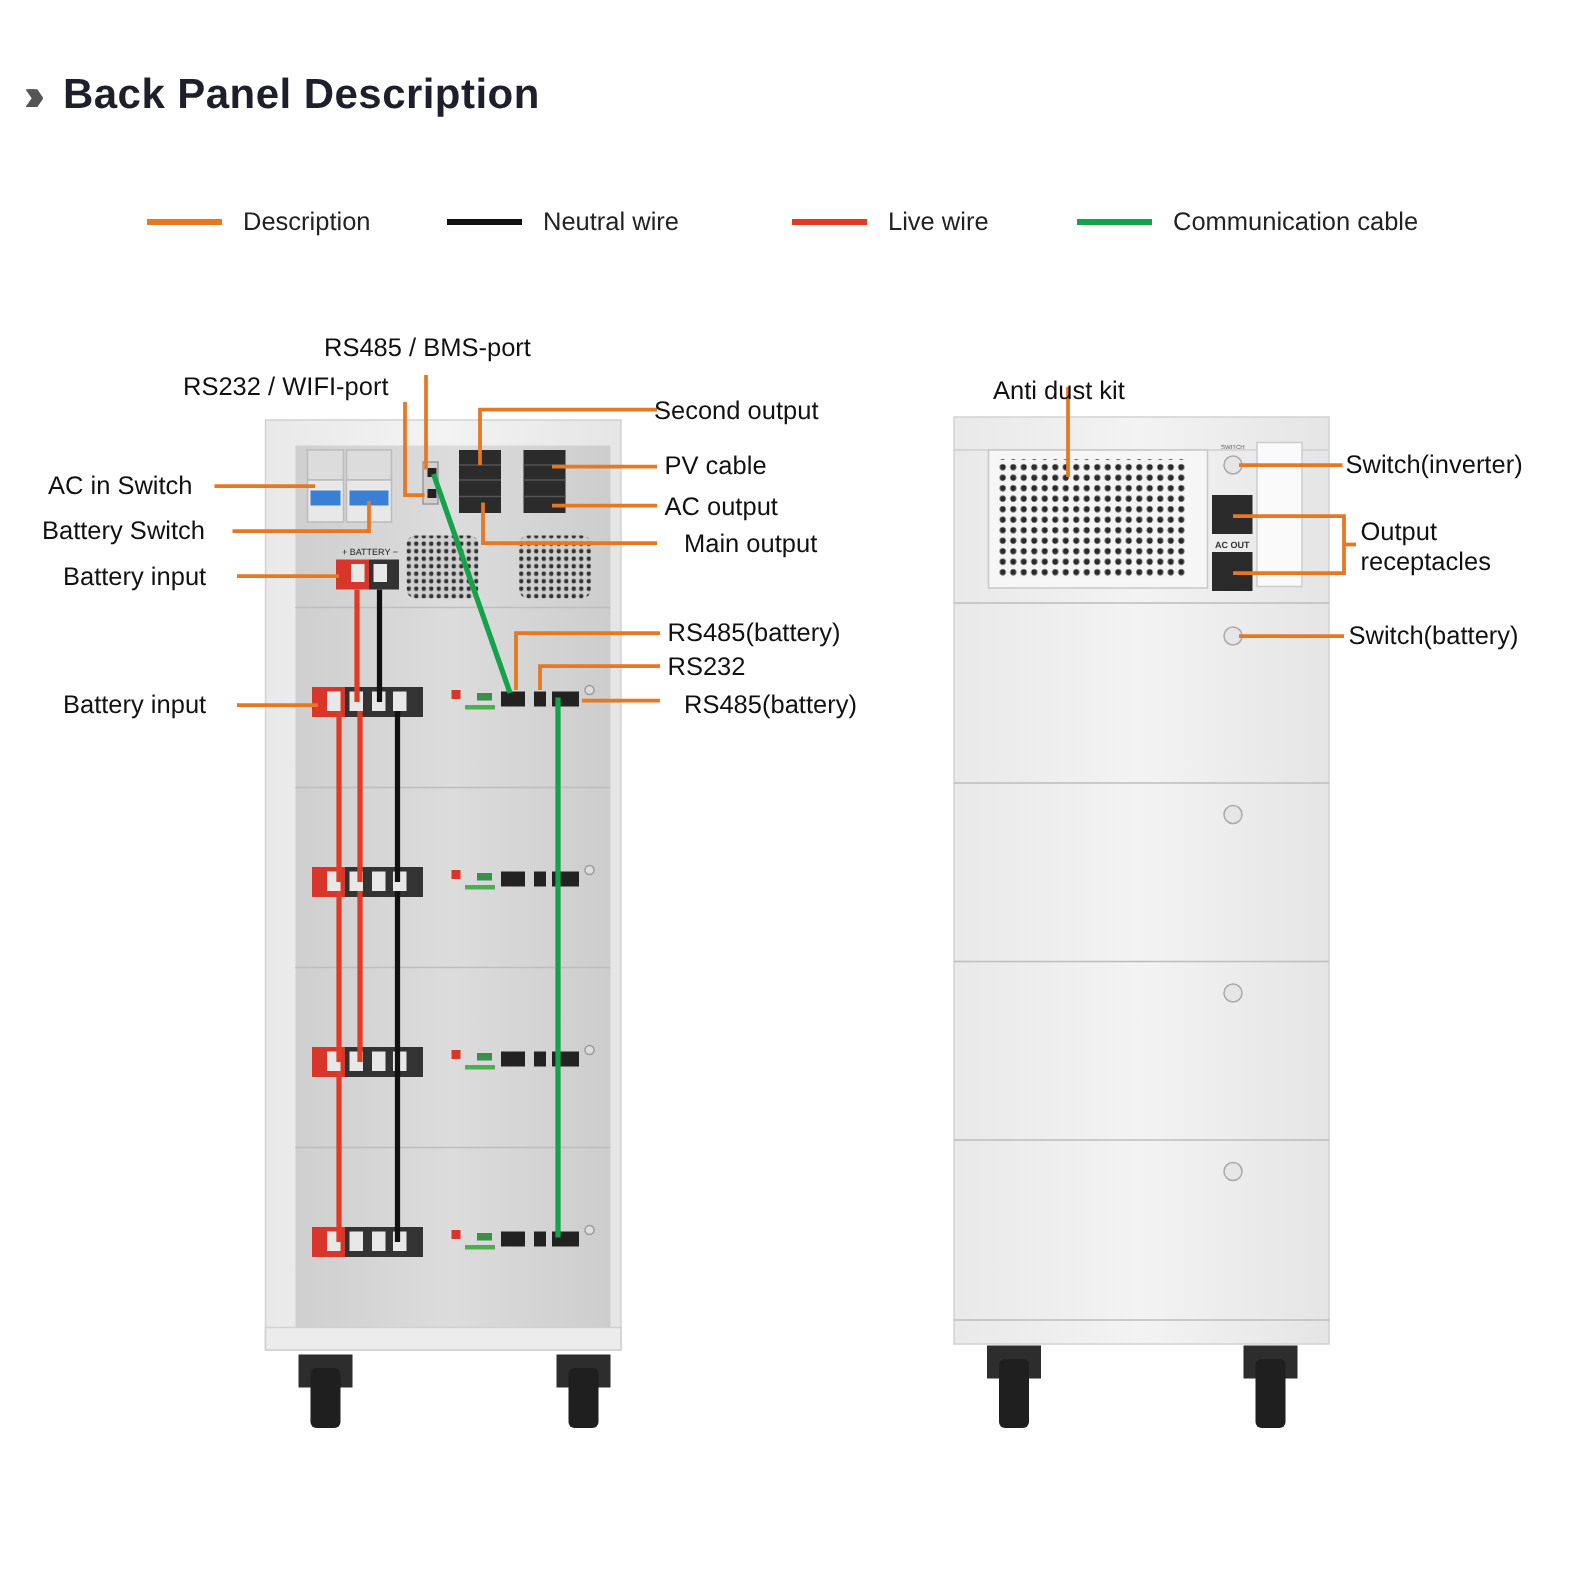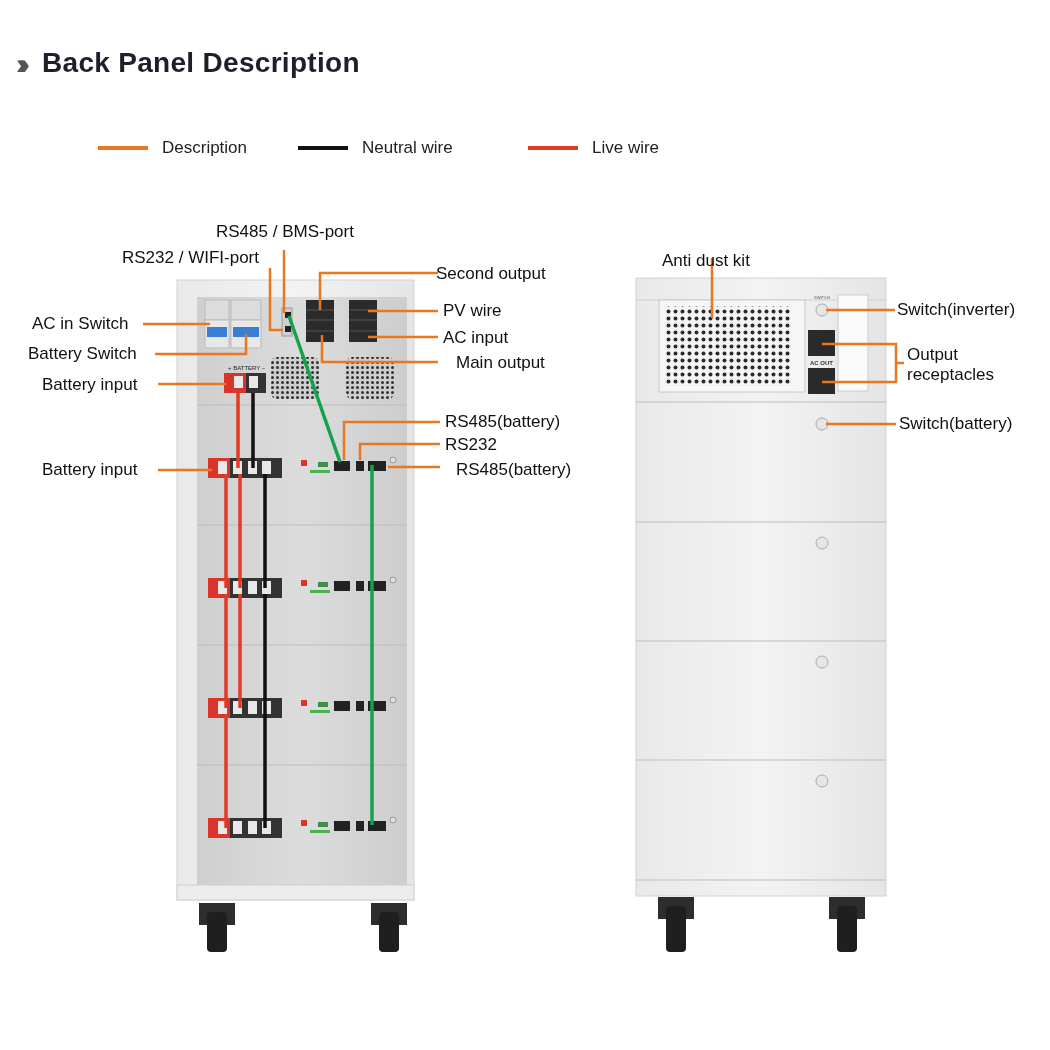--- a/index.html
+++ b/index.html
@@ -26,20 +26,24 @@
     <span class="sw" style="background:#e87722"></span>
     <span>Description</span>
   </div>
   <div class="legend-item" style="left:298px">
     <span class="sw" style="background:#111"></span>
     <span>Neutral wire</span>
   </div>
   <div class="legend-item" style="left:528px">
     <span class="sw" style="background:#e23a25"></span>
     <span>Live wire</span>
+  </div>
+  <div class="legend-item" style="left:718px">
+    <span class="sw" style="background:#14a24a"></span>
+    <span>Communication cable</span>
   </div>
 </div>
 
 <svg class="diagram" width="1050" height="1050" viewBox="0 0 1050 1050">
   <defs>
     <pattern id="holes" width="7" height="7" patternUnits="userSpaceOnUse">
       <rect width="7" height="7" fill="#f4f4f4"></rect>
       <circle cx="3.5" cy="3.5" r="2" fill="#2a2a2a"></circle>
     </pattern>
     <pattern id="fanholes" width="5" height="5" patternUnits="userSpaceOnUse">
@@ -253,22 +257,22 @@
   </g>
 </svg>
 
 <div class="lbl" style="left:216px;top:222px">RS485 / BMS-port</div>
 <div class="lbl" style="left:122px;top:248px">RS232 / WIFI-port</div>
 <div class="lbl" style="left:32px;top:314px">AC in Switch</div>
 <div class="lbl" style="left:28px;top:344px">Battery Switch</div>
 <div class="lbl" style="left:42px;top:375px">Battery input</div>
 <div class="lbl" style="left:42px;top:460px">Battery input</div>
 <div class="lbl" style="left:436px;top:264px">Second output</div>
-<div class="lbl" style="left:443px;top:301px">PV wire</div>
-<div class="lbl" style="left:443px;top:328px">AC input</div>
+<div class="lbl" style="left:443px;top:301px">PV cable</div>
+<div class="lbl" style="left:443px;top:328px">AC output</div>
 <div class="lbl" style="left:456px;top:353px">Main output</div>
 <div class="lbl" style="left:445px;top:412px">RS485(battery)</div>
 <div class="lbl" style="left:445px;top:435px">RS232</div>
 <div class="lbl" style="left:456px;top:460px">RS485(battery)</div>
 
 <div class="lbl" style="left:662px;top:251px">Anti dust kit</div>
 <div class="lbl" style="left:897px;top:300px">Switch(inverter)</div>
 <div class="lbl" style="left:907px;top:345px">Output</div>
 <div class="lbl" style="left:907px;top:365px">receptacles</div>
 <div class="lbl" style="left:899px;top:414px">Switch(battery)</div>

